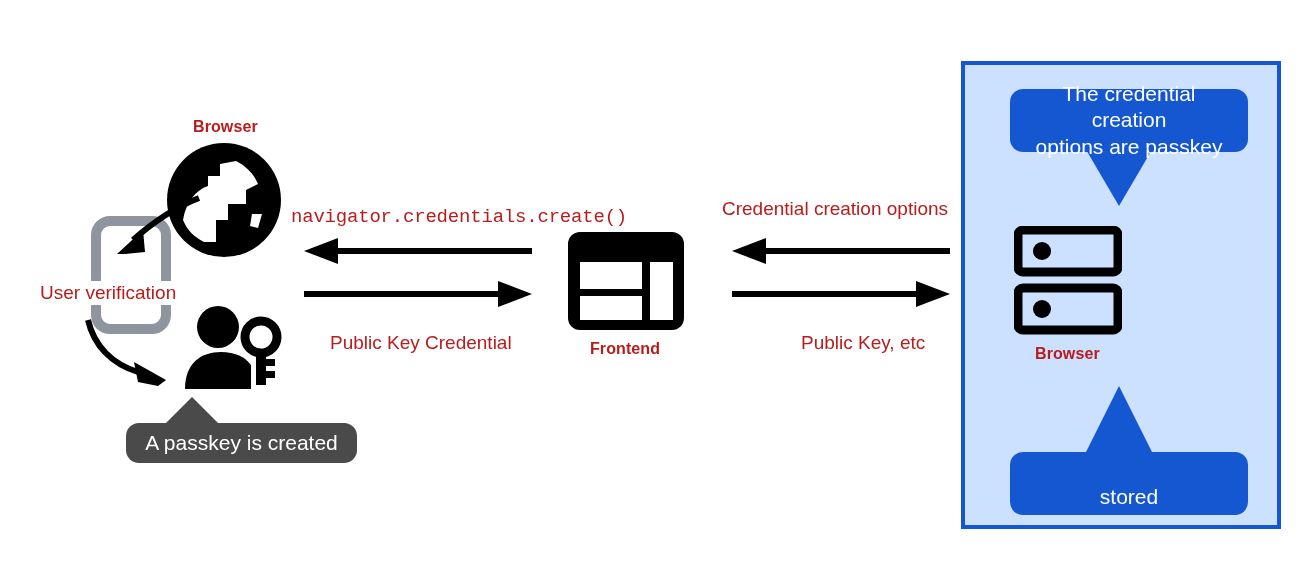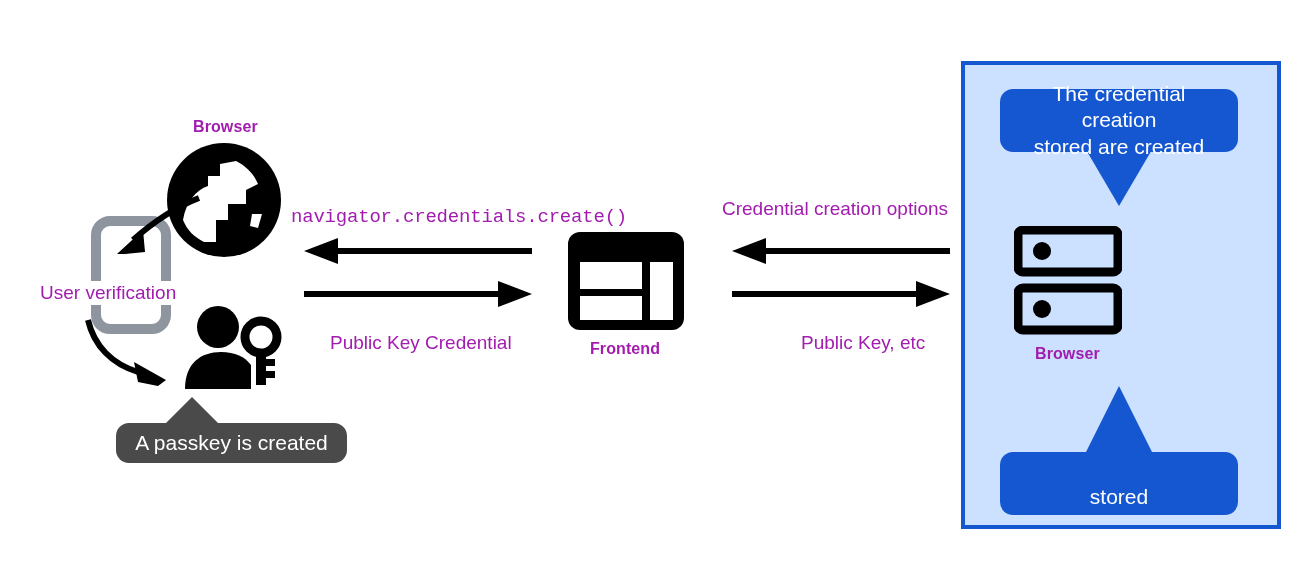--- a/index.html
+++ b/index.html
@@ -15,21 +15,21 @@
     position: relative;
     width: 1310px;
     height: 568px;
     background: #ffffff;
     overflow: hidden;
   }
   .abs { position: absolute; }
 
   
   .label {
-    color: #a21caf;
+    color: #b91c1c;
     white-space: nowrap;
     line-height: 1.15;
   }
   .label-bold {
     font-weight: bold;
     font-size: 16px;
     letter-spacing: 0.1px;
   }
   .label-plain {
     font-size: 19px;
@@ -49,20 +49,21 @@
     border-radius: 13px;
     color: #ffffff;
     text-align: center;
     display: flex;
     align-items: center;
     justify-content: center;
     font-size: 21px;
     line-height: 1.25;
     padding: 9px 16px;
     box-sizing: border-box;
+    margin-left: 10px;
   }
   .callout-blue { background: #1557d0; }
   .callout-dark { background: #4a4a4a; }
 
   .tail {
     position: absolute;
     width: 0;
     height: 0;
   }
   .tail-down-blue {
@@ -93,21 +94,21 @@
 
 <div id="canvas">
 
   <div id="backend-panel" class="abs" style="left:961px; top:61px; width:320px; height:468px;"></div>
 
   <div class="tail tail-down-blue" style="left:1085px; top:148px;"></div>
 
   <div class="callout callout-blue" style="left:1000px; top:89px; width:238px; height:63px;">
     <span>
       <span>The credential creation</span><br>
-      <span>stored are created</span>
+      <span>options are passkey</span>
     </span>
   </div>
 
   <svg class="abs" style="left:1014px; top:226px;" width="108" height="110" viewBox="0 0 108 110">
     <rect x="4" y="4" width="100" height="42" rx="5" ry="5" fill="none" stroke="#000000" stroke-width="9"></rect>
     <circle cx="28" cy="25" r="9" fill="#000000"></circle>
     <rect x="4" y="62" width="100" height="42" rx="5" ry="5" fill="none" stroke="#000000" stroke-width="9"></rect>
     <circle cx="28" cy="83" r="9" fill="#000000"></circle>
   </svg>
 

